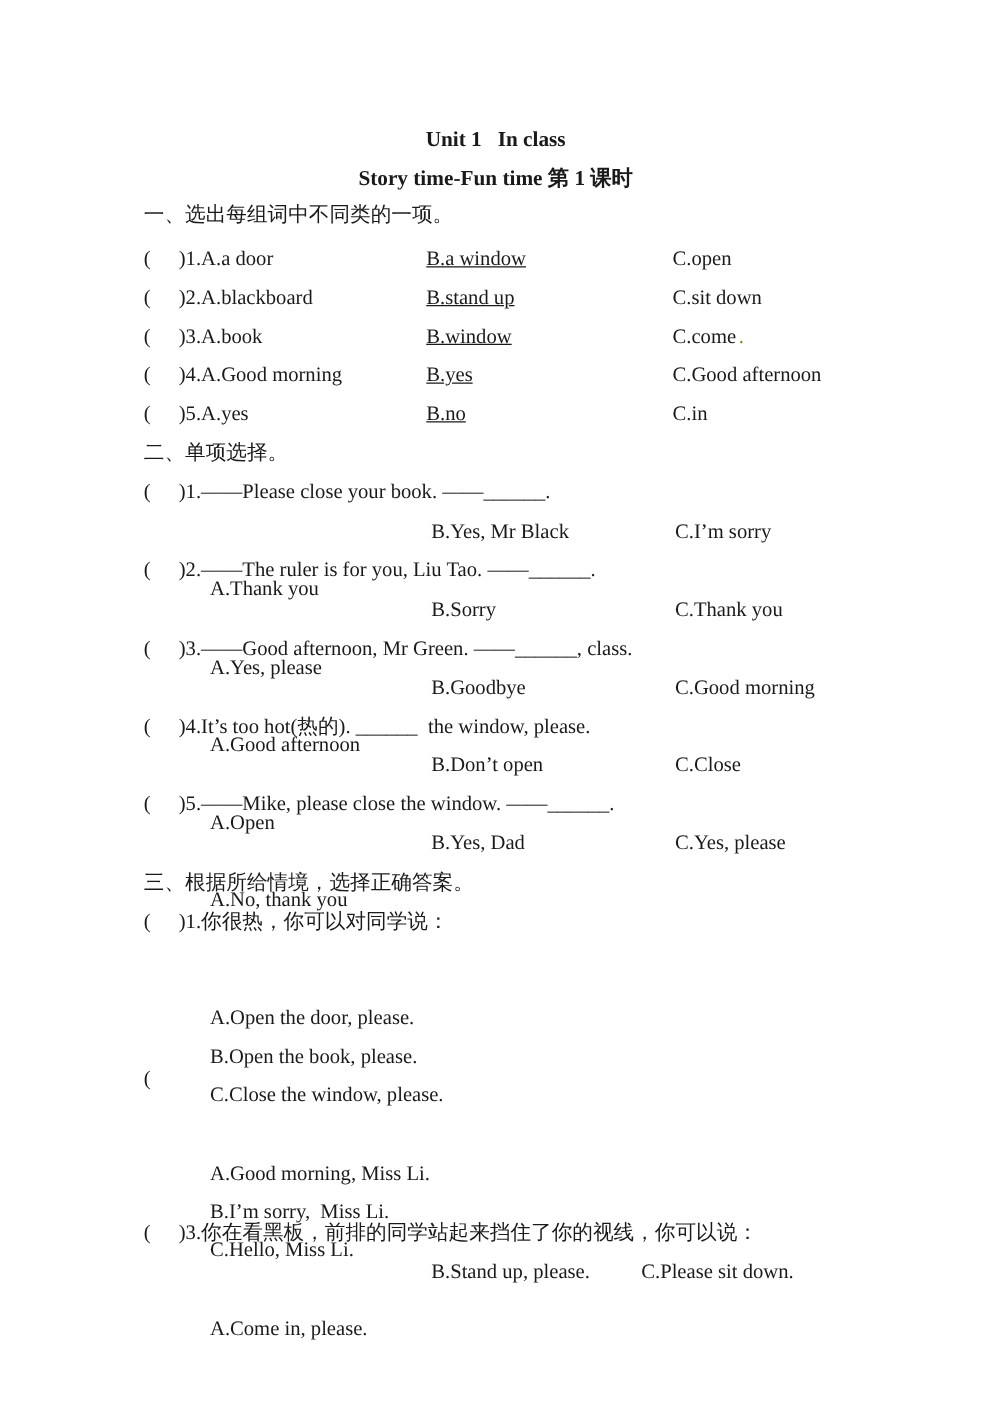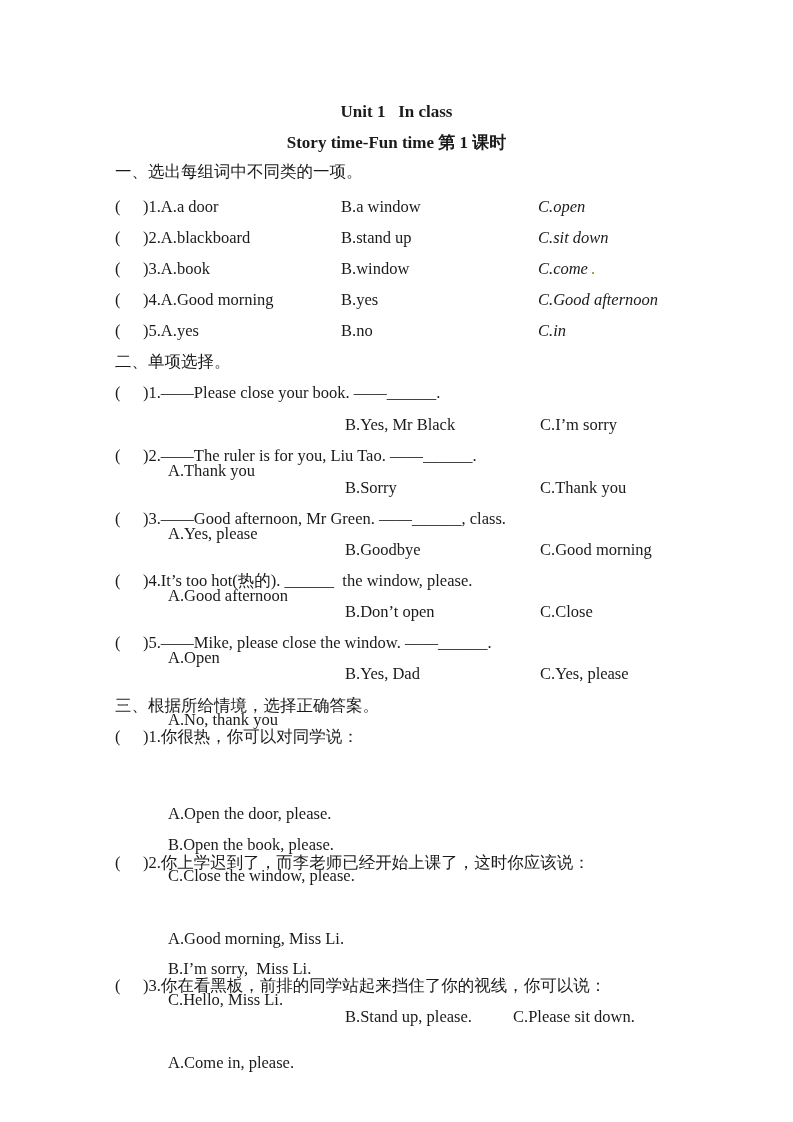--- a/index.html
+++ b/index.html
@@ -27,22 +27,22 @@
     font-weight: bold;
     font-size: 17px;
   }
   .at {
     position: absolute;
     top: 0;
     white-space: pre;
   }
   .x-paren  { left: 115px; }
   .x-q      { left: 143px; text-align: center; }
-  .x-s1b    { left: 341px; }
-  .x-s1c    { left: 538px; font-style: italic; }
+  .x-s1b    { left: 341px; text-decoration: underline; }
+  .x-s1c    { left: 538px; }
   .x-oa     { left: 168px; margin-top: 46px; }
   .x-ob     { left: 345px; }
   .x-oc     { left: 540px; }
   .x-oc2    { left: 513px; }
   .x-cdot   { left: 591px; }
   .green-dot { color: #6f8f1f; }
 </style>
 </head>
 <body>
 
@@ -142,21 +142,20 @@
   <div class="ln" style="top:726px">
     <span class="at x-paren">(</span>
     <span class="at x-q">)1.你很热，你可以对同学说：</span>
   </div>
   <div class="ln" style="top:757px"><span class="at x-oa">A.Open the door, please.</span></div>
   <div class="ln" style="top:788px"><span class="at x-oa">B.Open the book, please.</span></div>
   <div class="ln" style="top:819px"><span class="at x-oa">C.Close the window, please.</span></div>
 
   <div class="ln" style="top:852px">
     <span class="at x-paren">(</span>
-    <span class="at x-q">)2.你上学迟到了，而李老师已经开始上课了，这时你应该说：</span>
   </div>
   <div class="ln" style="top:912px"><span class="at x-oa">B.I’m sorry,  Miss Li.</span></div>
   <div class="ln" style="top:882px"><span class="at x-oa">A.Good morning, Miss Li.</span></div>
   <div class="ln" style="top:943px"><span class="at x-oa">C.Hello, Miss Li.</span></div>
 
   <div class="ln" style="top:975px">
     <span class="at x-paren">(</span>
     <span class="at x-q">)3.你在看黑板，前排的同学站起来挡住了你的视线，你可以说：</span>
   </div>
   <div class="ln" style="top:1006px">

